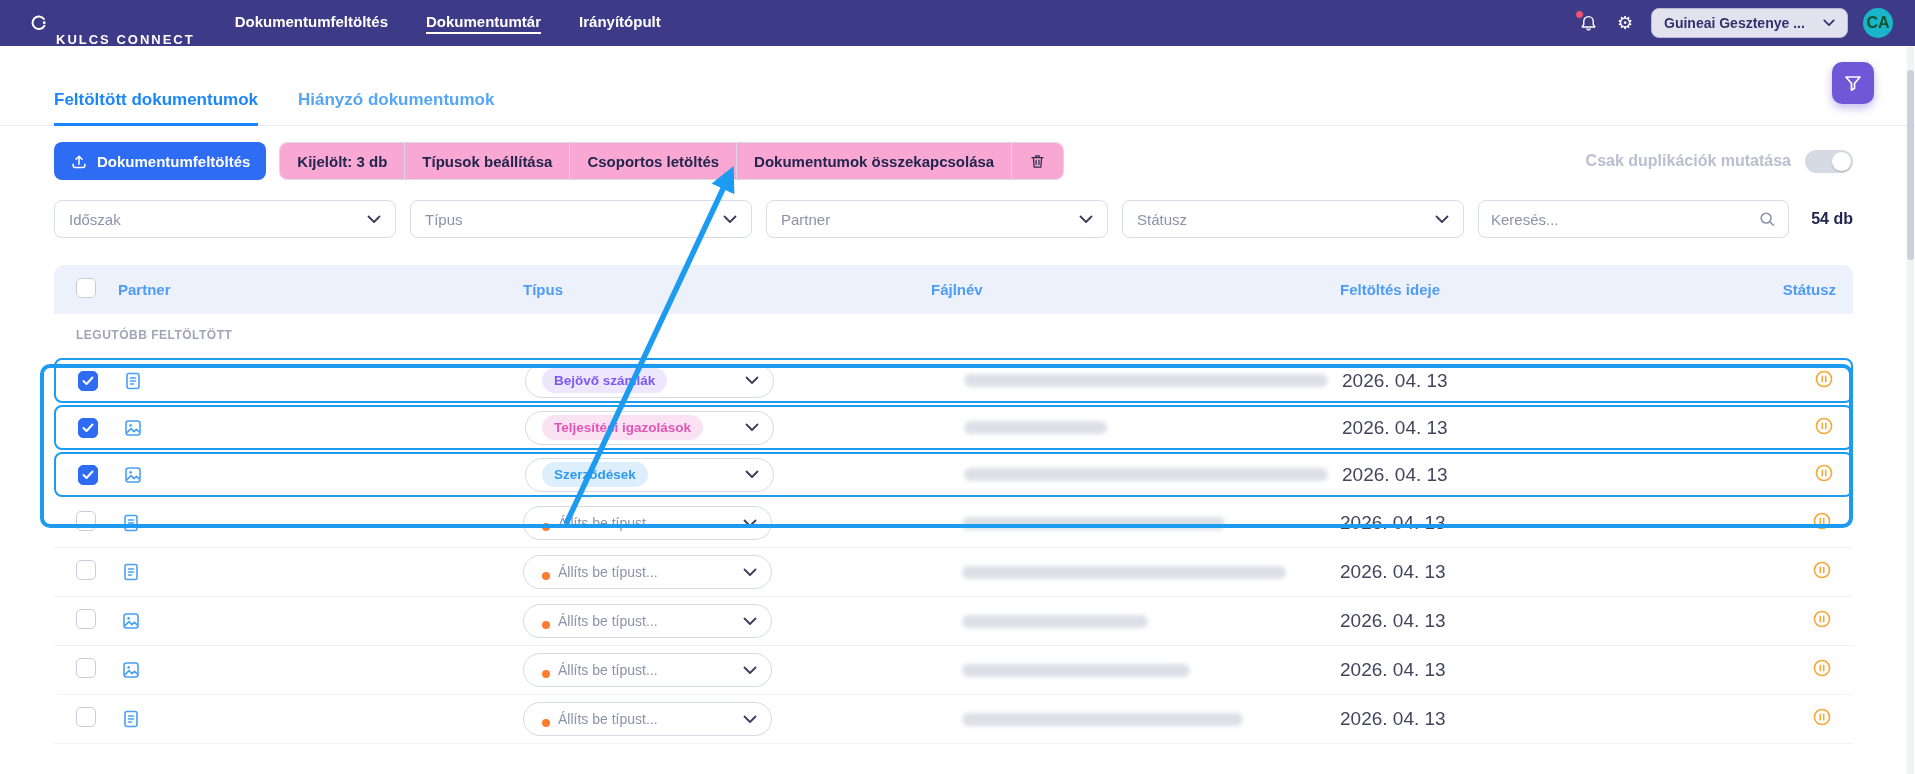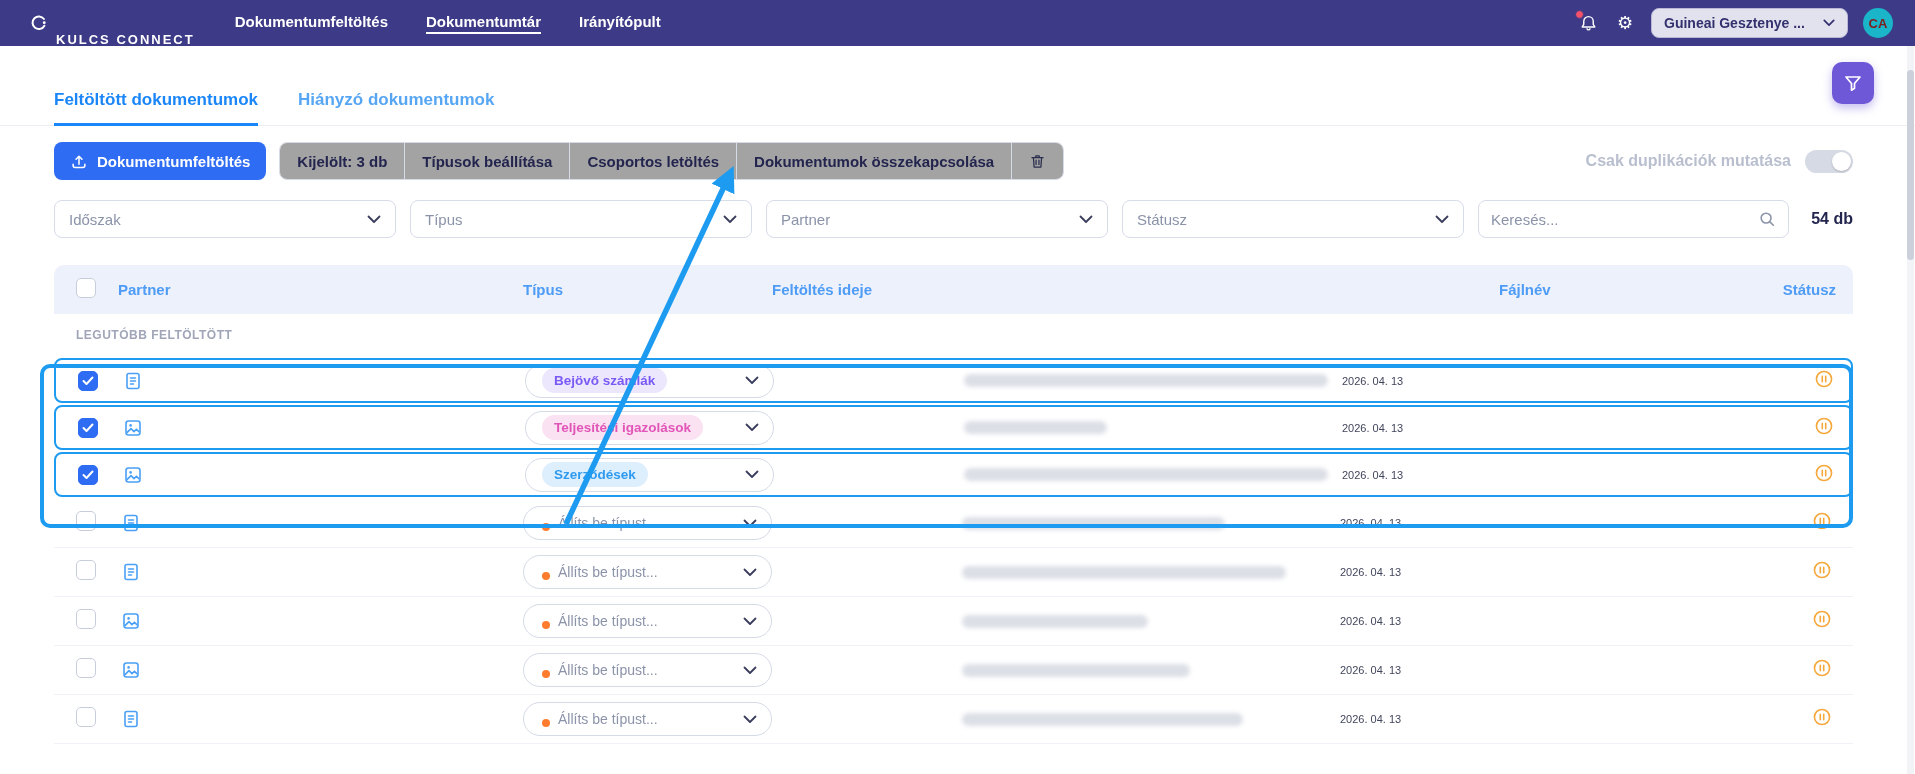--- a/index.html
+++ b/index.html
@@ -12,34 +12,34 @@
   .brand { display:flex; align-items:center; gap:8px; color:#fff; cursor:pointer; }
   .brand-text { font-size:13px; font-weight:700; letter-spacing:2px;margin-top:32px; }
   .nav-items { display:flex; gap:38px; }
   .nav-link { color:#fff; font-size:15px; font-weight:600; text-decoration:none; cursor:pointer; }
   .nav-link.active { border-bottom:2px solid #fff; padding-bottom:2px; }
   .nav-right { display:flex; align-items:center; gap:15px; }
   .nav-icon { position:relative; display:inline-flex; width:22px; height:22px; align-items:center; justify-content:center; cursor:pointer; }
   .bell-dot { position:absolute; top:-2px; left:-2px; width:9px; height:9px; border-radius:50%; background:#f4516c; border:1.5px solid #3d3a87; }
   .gear-glyph { color:#fff; font-size:18px; line-height:1; }
   .company-pill { height:30px; background:#e2e2ef; border:1px solid #b9b9d6; border-radius:8px; display:flex; align-items:center; gap:10px; padding:0 12px; font-size:14px; font-weight:600; color:#33306e; cursor:pointer; min-width:197px; justify-content:space-between; }
-  .avatar { width:30px; height:30px; border-radius:50%; background:#1ab5c9; color:#7f1d1d; font-size:13px; font-weight:700; display:flex; align-items:center; justify-content:center; cursor:pointer; }
+  .avatar { width:30px; height:30px; border-radius:50%; background:#1ab5c9; color:#14532d; font-size:16px; font-weight:700; display:flex; align-items:center; justify-content:center; cursor:pointer; }
 
   
   .tabs-wrap { padding:44px 0 0 54px; border-bottom:1px solid #ecedf4; display:flex; gap:40px; }
   .tab { font-size:17px; font-weight:600; color:#57a6f3; padding-bottom:13px; cursor:pointer; white-space:nowrap; }
   .tab.active { color:#1b86f8; font-weight:700; border-bottom:3px solid #1b86f8; margin-bottom:-1px; }
 
   .content { padding-left:54px; }
 
   
   .toolbar-row { margin-top:16px; display:flex; align-items:center; width:1799px; }
   .primary-btn { height:38px; background:#2e6cf3; color:#fff; border:none; border-radius:8px; display:inline-flex; align-items:center; gap:9px; padding:0 16px; font-size:15px; font-weight:700; cursor:pointer; font-family:inherit; }
   .btn-group { display:flex; margin-left:13px; border:1px solid #d7dbe7; border-radius:8px; overflow:hidden; height:38px; background:#fff; }
-  .seg { background:#a3a3a3; border:none; border-right:1px solid #d7dbe7; padding:0 17px; font-size:15px; font-weight:600; color:#23254e; cursor:pointer; font-family:inherit; display:flex; align-items:center; white-space:nowrap; }
+  .seg { background:#f9a8d4; border:none; border-right:1px solid #d7dbe7; padding:0 17px; font-size:15px; font-weight:600; color:#23254e; cursor:pointer; font-family:inherit; display:flex; align-items:center; white-space:nowrap; }
   .seg:last-child { border-right:none; }
   .dup-wrap { margin-left:auto; display:flex; align-items:center; gap:14px; }
   .dup-label { font-size:16px; color:#b9bfce; font-weight:600; }
   .toggle { width:48px; height:23px; border-radius:12px; background:#d6dae4; position:relative; cursor:pointer; display:inline-block; }
   .knob { position:absolute; top:2px; right:2px; width:19px; height:19px; border-radius:50%; background:#fff; box-shadow:0 1px 2px rgba(0,0,0,.18); }
 
   
   .filter-row { margin-top:20px; display:flex; align-items:center; gap:14px; width:1799px; }
   .select { height:38px; border:1px solid #d8dce8; border-radius:8px; background:#fff; display:flex; align-items:center; justify-content:space-between; padding:0 14px; width:342px; cursor:pointer; flex:none; }
   .sel-text { font-size:15px; color:#8b93a9; }
@@ -64,21 +64,21 @@
   .checkbox.checked { background:#2e6cf3; border-color:#2e6cf3; }
   .c-icon { padding-left:9px; display:flex; align-items:center; }
   .type-select { width:249px; height:34px; border:1px solid #d5dae6; border-radius:17px; background:#fff; display:flex; align-items:center; justify-content:space-between; padding:0 14px 0 5px; cursor:pointer; }
   .badge { font-size:13.5px; font-weight:600; padding:5px 12px; border-radius:13px; margin-left:11px; white-space:nowrap; }
   .badge.purple { background:#ece7fd; color:#7a5af5; }
   .badge.pink { background:#fbe2f2; color:#e255b8; }
   .badge.blue { background:#ddeefd; color:#2e9af0; }
   .type-ph { display:flex; align-items:flex-end; gap:8px; font-size:14px; color:#8b93a9; margin-left:13px; white-space:nowrap; }
   .orange-dot { width:8px; height:8px; border-radius:50%; background:#ff7b2e; flex:none; }
   .blur-bar { height:13px; border-radius:7px; background:#dcdfe6; filter:blur(2.2px); margin-left:190px; }
-  .c-date { font-size:11px; color:#42465c; }
+  .c-date { font-size:19px; color:#42465c; }
   .c-status { text-align:right; padding-right:22px; }
   .status-icon { display:inline-flex; }
 
   
   .annot-rect { position:absolute; left:40px; top:364px; width:1813px; height:164px; border:4px solid #1c9bf0; border-radius:10px; pointer-events:none; z-index:5; }
   .annot-arrow { position:absolute; left:540px; top:150px; z-index:6; pointer-events:none; }
 
   
   .fab { position:absolute; top:62px; left:1832px; width:42px; height:42px; border-radius:10px; background:#6e58d8; border:none; display:flex; align-items:center; justify-content:center; cursor:pointer; box-shadow:0 4px 10px rgba(110,88,216,.4); z-index:8; }
 
@@ -221,22 +221,22 @@
       </span>
     </div>
     <div class="result-count">54 db</div>
   </div>
 
   <div class="table">
     <div class="thead grid">
       <div><span class="checkbox"></span></div>
       <div class="th h-partner">Partner</div>
       <div class="th">Típus</div>
+      <div class="th h-file">Fájlnév</div>
       <div class="th">Feltöltés ideje</div>
-      <div class="th h-file">Fájlnév</div>
       <div class="th h-status">Státusz</div>
     </div>
     <div class="section-row">
       <span class="section-label">LEGUTÓBB FELTÖLTÖTT</span>
     </div>
     <div>
         <div class="trow grid selected">
           <div><span class="checkbox checked">
               <svg width="12" height="10" viewBox="0 0 12 10">
                 <path d="M1.5 5l3 3 6-6.5" stroke="#fff" stroke-width="2" fill="none" stroke-linecap="round" stroke-linejoin="round"></path>

